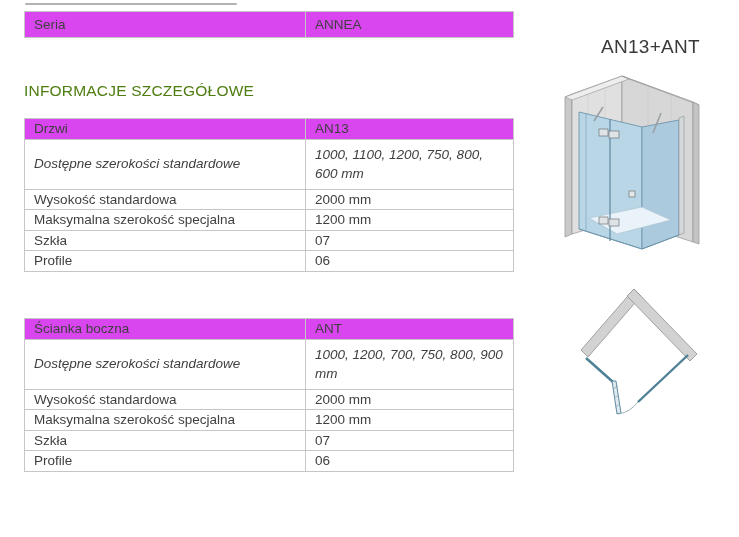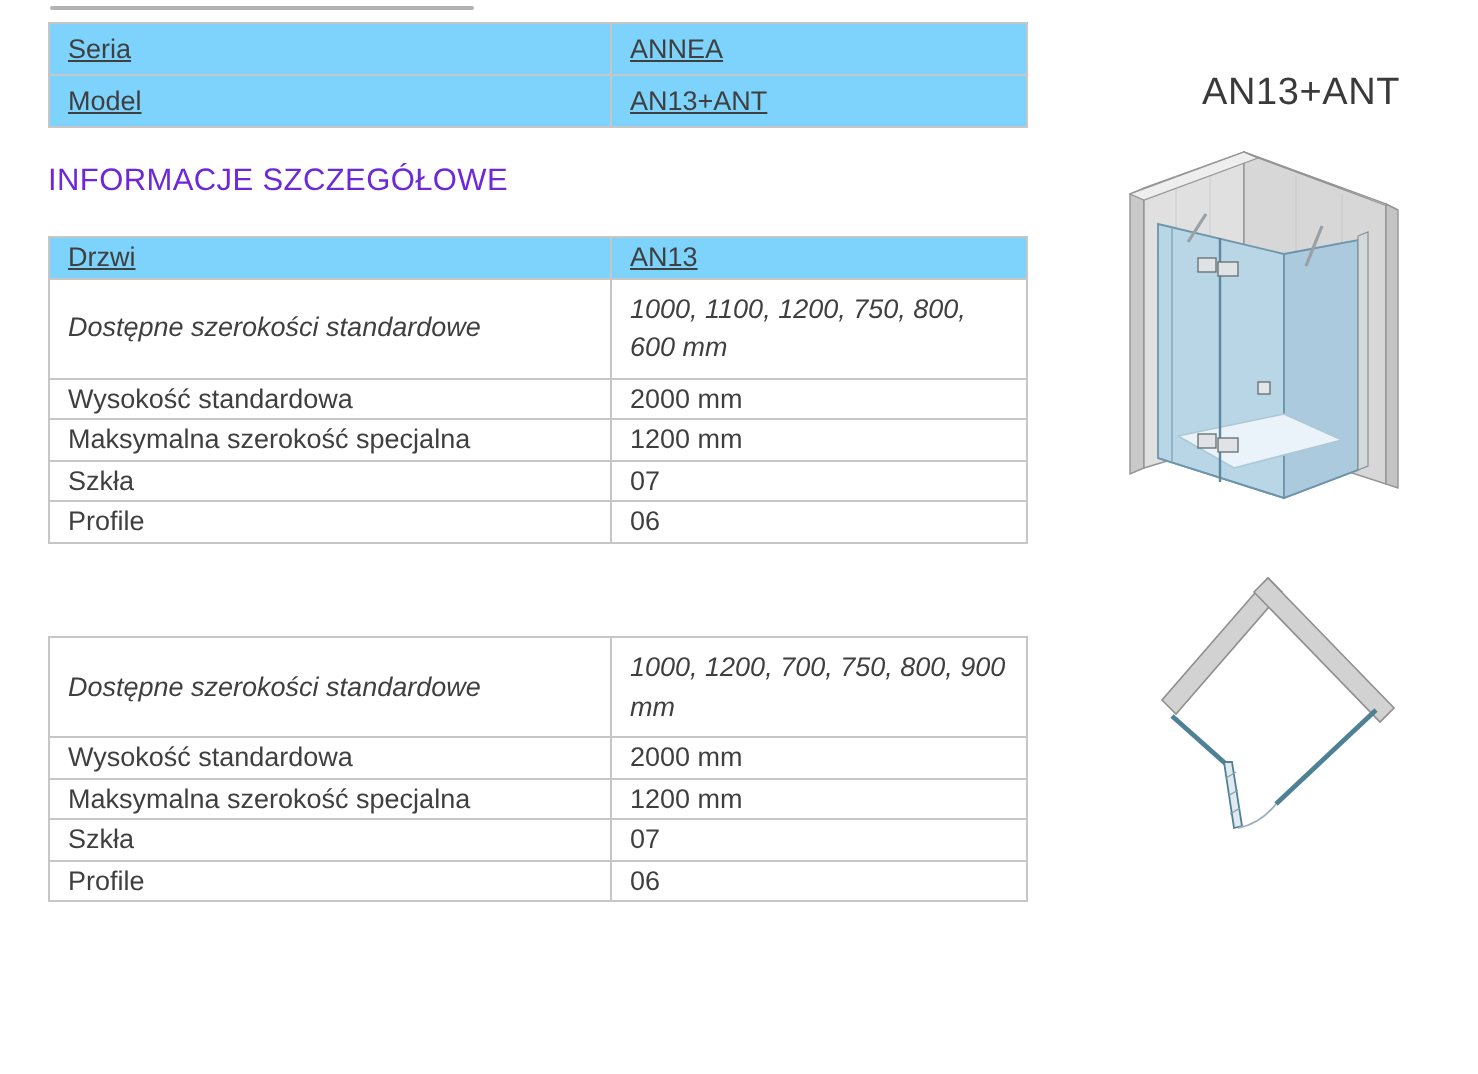--- a/index.html
+++ b/index.html
@@ -19,28 +19,28 @@
   }
   table.spec td{
     border:1px solid #c6c6c6;padding:0 8px 0 9px;vertical-align:middle;
     line-height:1.45;overflow:hidden;
   }
   table.spec col.c1{width:281px;}
   table.spec col.c2{width:208px;}
   tr.h26{height:26px;}
   tr.h28{height:15px;}
   tr.h50{height:50px;font-style:italic;}
-  tr.gray td{background:#7dd3fc;text-decoration:underline;}
+  tr.gray td{background:#d946ef;}
   #mini-table{top:11px;}
   #table-drzwi{top:118px;}
   #table-scianka{top:318px;}
   
   #section-heading{
     position:absolute;left:24px;top:82px;margin:0;
-    font-size:15.5px;font-weight:400;letter-spacing:.2px;color:#6d28d9;
+    font-size:15.5px;font-weight:400;letter-spacing:.2px;color:#4d7c0f;
   }
   
   #diagram-label{
     position:absolute;left:563px;top:36px;width:175px;text-align:center;
     font-size:19px;color:#3a3a3a;letter-spacing:.3px;
   }
   #iso-view{position:absolute;left:563px;top:72px;}
   #top-view{position:absolute;left:572px;top:288px;}
 </style>
 </head>
@@ -50,24 +50,20 @@
 
 <table class="spec" id="mini-table">
   <colgroup>
       <col class="c1">
       <col class="c2">
     </colgroup>
   <tbody>
       <tr class="h26 gray">
     <td>Seria</td>
     <td>ANNEA</td>
-  </tr>
-  <tr class="h26 gray">
-    <td>Model</td>
-    <td>AN13+ANT</td>
   </tr>
 </tbody>
   </table>
 
 <h2 id="section-heading">INFORMACJE SZCZEGÓŁOWE</h2>
 
 <table class="spec" id="table-drzwi">
   <colgroup>
       <col class="c1">
       <col class="c2">
@@ -99,20 +95,24 @@
   </tr>
 </tbody>
   </table>
 
 <table class="spec" id="table-scianka">
   <colgroup>
       <col class="c1">
       <col class="c2">
     </colgroup>
   <tbody>
+      <tr class="h28 gray">
+    <td>Ścianka boczna</td>
+    <td>ANT</td>
+  </tr>
   <tr class="h50">
     <td>Dostępne szerokości standardowe</td>
     <td>1000, 1200, 700, 750, 800, 900 mm</td>
   </tr>
   <tr class="h28">
     <td>Wysokość standardowa</td>
     <td>2000 mm</td>
   </tr>
   <tr class="h28">
     <td>Maksymalna szerokość specjalna</td>

